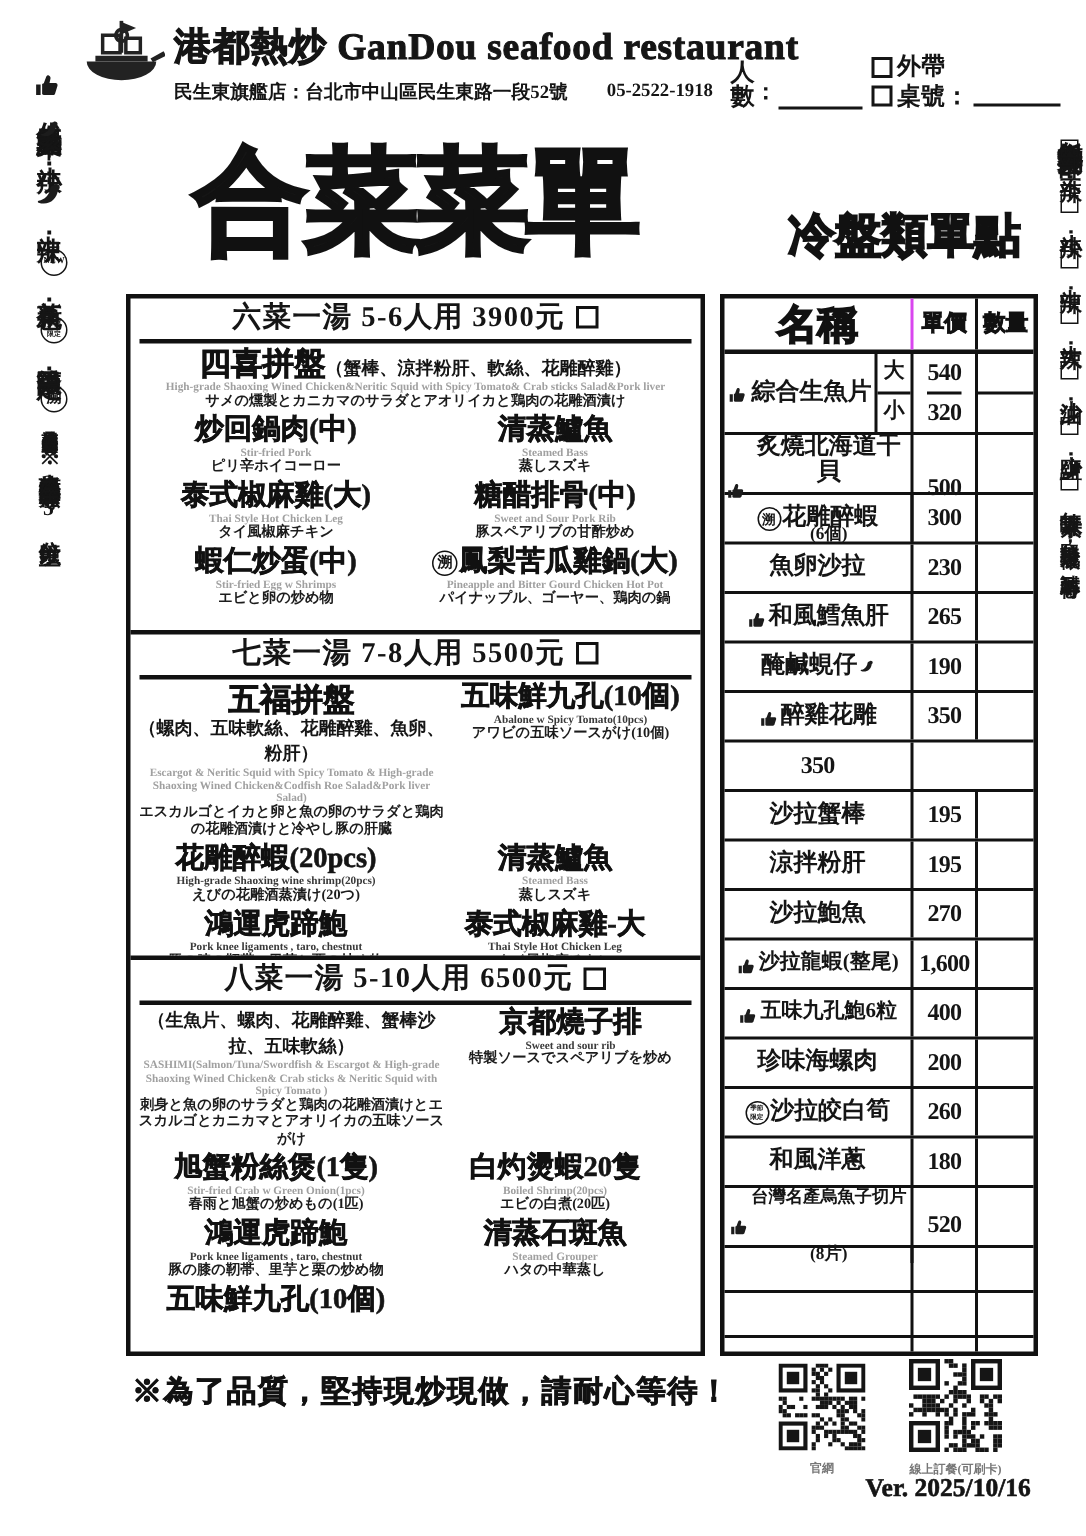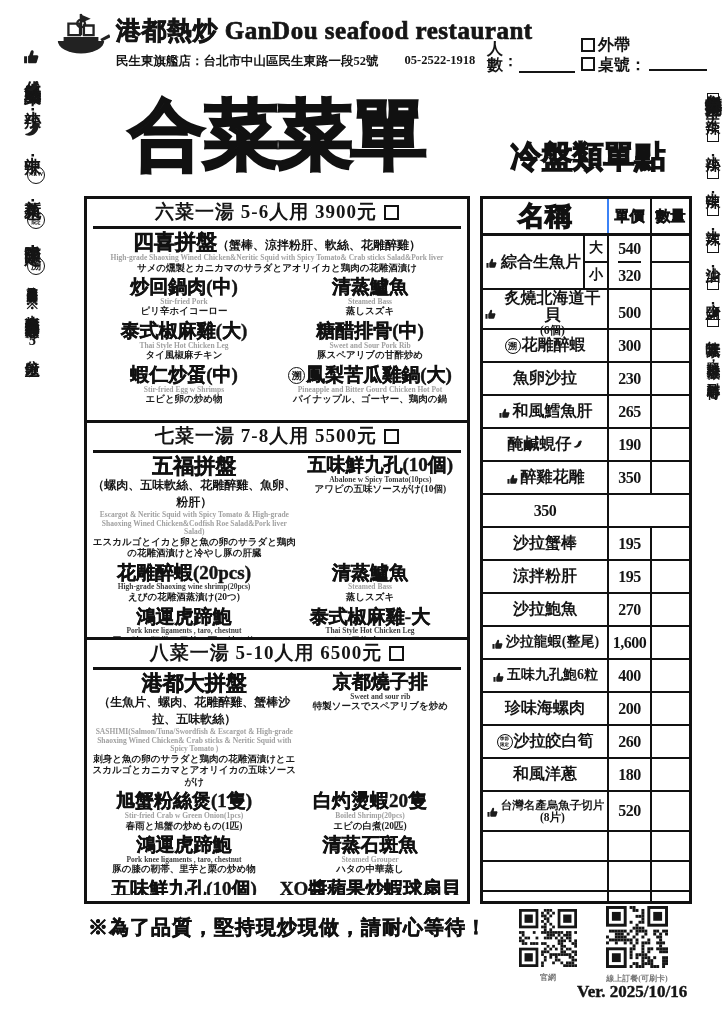--- a/index.html
+++ b/index.html
@@ -41,21 +41,21 @@
   .vbadge { writing-mode:horizontal-tb; display:inline-block; width:18px; height:18px; border:1.6px solid #151515; border-radius:50%;
             text-align:center; margin:3px 0; vertical-align:middle; }
   .vbadge i { font-style:normal; font-weight:bold; font-size:6px; line-height:15px; display:block; letter-spacing:0; }
   .vbadge.two i { font-size:4.6px; line-height:6.8px; }
   .vbadge.two { padding-top:1px; }
   .vbadge.tr i { font-size:10px; line-height:15px; }
   .vcheck { writing-mode:horizontal-tb; display:inline-block; width:12px; height:12px; border:1.8px solid #151515; margin:5px 0 2px; }
   
   .combo-title { position:absolute; left:84px; top:96px; width:386px; text-align:center;
                  font-size:76px; line-height:1.05; font-weight:bold; letter-spacing:-2px; -webkit-text-stroke:2.6px #111; }
-  .cold-title { position:absolute; left:481px; top:136px; width:214px; text-align:center;
+  .cold-title { position:absolute; left:496px; top:136px; width:214px; text-align:center;
                 font-size:31px; font-weight:bold; -webkit-text-stroke:1.4px #111; letter-spacing:0px; white-space:nowrap; }
   
   .combo-box { position:absolute; left:84px; top:196px; width:386px; height:708px; border:3px solid #111; background:#fff; }
   .sec { overflow:hidden; padding:1px 4px; }
   .sec + .sec { border-top:3px solid #111; }
   .sec1 { height:221px; } .sec2 { height:217px; } .sec3 { height:258px; }
   .sec-header { text-align:center; font-size:19px; font-weight:bold; letter-spacing:1px;
                 border-bottom:3px solid #111; margin:0 2px; padding:2px 0 3px; line-height:1.1; }
   .hcheck { display:inline-block; width:15px; height:15px; border:2.2px solid #111; vertical-align:-2px; margin-left:7px; }
   .platter-row { display:flex; margin-top:2px; }
@@ -72,35 +72,35 @@
   .dish-grid { display:grid; grid-template-columns:1fr 1fr; row-gap:3px; margin-top:3px; }
   .tbadge { display:inline-block; width:17px; height:17px; border:1.7px solid #111; border-radius:50%;
             font-size:10px; line-height:15px; text-align:center; vertical-align:2px; margin-right:1px;
             -webkit-text-stroke:0; font-weight:bold; }
   
   .cold-table { position:absolute; left:480px; top:196px; width:212px; height:708px; border:3px solid #111;
                 display:flex; flex-direction:column; background:#fff; }
   .trow { display:grid; grid-template-columns:126px 43px 1fr; border-bottom:2px solid #111; flex:0 0 auto; }
   .trow:last-child { border-bottom:none; }
   .thead { border-bottom:3px solid #111; height:37px; }
-  .th-name { font-size:27px; font-weight:bold; text-align:center; -webkit-text-stroke:1.2px #111; line-height:34px; border-right:2px solid #3b82f6; }
+  .th-name { font-size:27px; font-weight:bold; text-align:center; -webkit-text-stroke:1.2px #111; line-height:34px; border-right:2px solid #d946ef; }
   .th-sm { font-size:15px; font-weight:bold; text-align:center; line-height:34px; -webkit-text-stroke:0.6px #111; }
   .th-price { border-right:2px solid #111; }
   .tname { border-right:2px solid #111; display:flex; align-items:center; justify-content:center;
            font-size:16px; font-weight:bold; padding:0 1px; line-height:1.05; text-align:center; }
   .tname .nm2 { font-size:11.5px; }
   .tprice { border-right:2px solid #111; display:flex; align-items:center; justify-content:center;
             font-size:16px; font-weight:bold; letter-spacing:-0.5px; }
   .tqty { }
   .r-std { height:33px; }
   .r-tall { height:40px; }
   .r-xl { height:54px; }
   .r-empty { height:30px; }
   .r-fill { flex:1 1 auto; }
-  .two-line { display:flex; flex-direction:column; justify-content:center; }
+  .two-line { display:flex; flex-direction:column; justify-content:center;gap:26px; }
   
   .r-split .tname { padding:0; }
   .split-name { flex:1; display:flex; align-items:center; justify-content:center; gap:1px; }
   .sizecol { width:24px; height:100%; border-left:2px solid #111; display:flex; flex-direction:column; flex:none; }
   .sizecell { flex:1; display:flex; align-items:center; justify-content:center; font-size:14px; font-weight:bold; }
   .sizecell + .sizecell, .pcell + .pcell, .qcell + .qcell { border-top:2px solid #111; }
   .vsplit { display:flex; flex-direction:column; padding:0 !important; }
   .pcell, .qcell { flex:1; display:flex; align-items:center; justify-content:center; }
   svg.row-ic { width:14px; height:14px; flex:none; margin-right:1px; }
   svg.chili-ic { width:11px; height:11px; flex:none; }
@@ -288,21 +288,20 @@
 
       </div>
     </div>
 
     <div class="sec sec3">
       <div class="sec-header">
         <span>八菜一湯 5-10人用 6500元</span><span class="hcheck"></span>
       </div>
       <div class="platter-row">
         <div class="platter">
-          <div class="pname">港都大拼盤</div>
           <div class="pdetail">（生魚片、螺肉、花雕醉雞、蟹棒沙拉、五味軟絲）</div>
           <div class="de">SASHIMI(Salmon/Tuna/Swordfish &amp; Escargot &amp; High-grade Shaoxing Wined Chicken&amp; Crab sticks &amp; Neritic Squid with Spicy Tomato )</div>
           <div class="dj">刺身と魚の卵のサラダと鶏肉の花雕酒漬けとエスカルゴとカニカマとアオリイカの五味ソースがけ</div>
         </div>
         <div class="dish side-dish">
           <div class="dn">京都燒子排</div>
           <div class="de dark">Sweet and sour rib</div>
           <div class="dj">特製ソースでスペアリブを炒め</div>
         </div>
       </div>
@@ -322,24 +321,20 @@
           <div class="de dark">Pork knee ligaments , taro, chestnut</div>
           <div class="dj">豚の膝の靭帯、里芋と栗の炒め物</div>
         </div>
         <div class="dish">
           <div class="dn">清蒸石斑魚</div>
           <div class="de">Steamed Grouper</div>
           <div class="dj">ハタの中華蒸し</div>
         </div>
         <div class="dish">
           <div class="dn">五味鮮九孔(10個)</div>
-
-        </div>
-        <div class="dish">
-          <div class="dn">XO醬蘋果炒蝦球扇貝</div>
 
         </div>
       </div>
 
     </div>
   </div>
 
   <div class="cold-table">
     <div class="trow thead">
       <div class="th-name">名稱</div>

